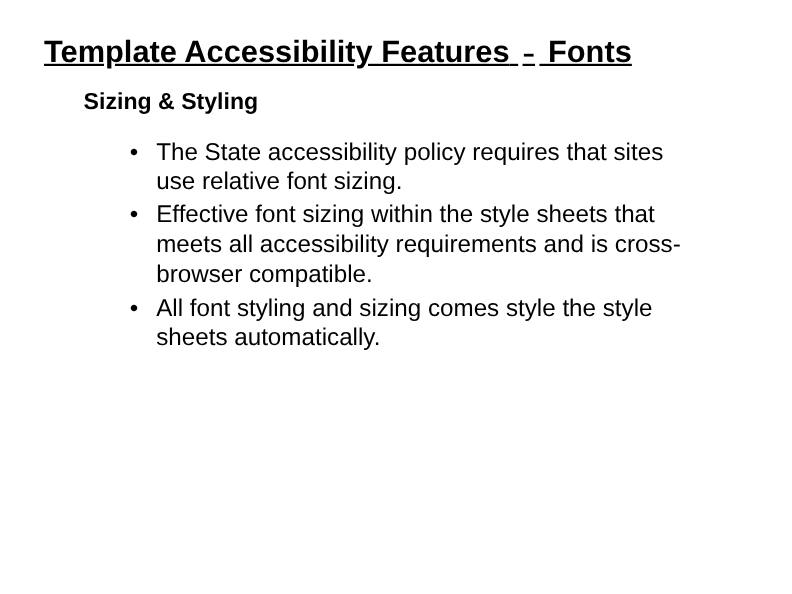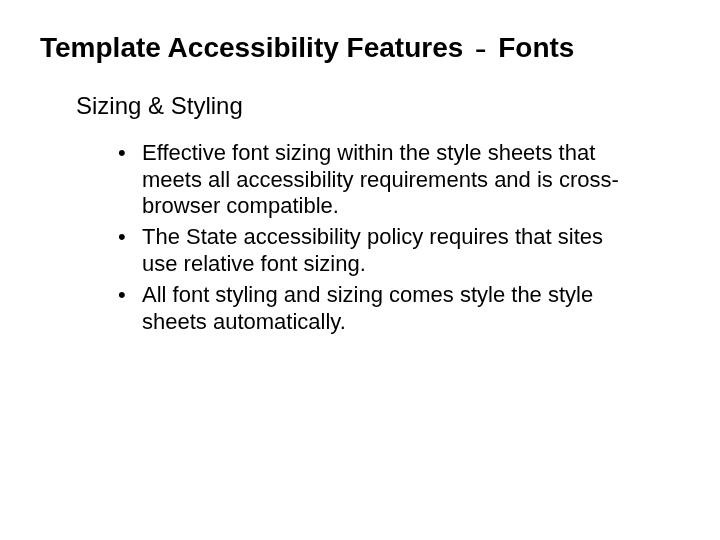--- a/index.html
+++ b/index.html
@@ -13,33 +13,34 @@
   }
   .slide {
     box-sizing: border-box;
     width: 720px;
     height: 540px;
     padding: 28px 40px 40px 40px;
   }
   .title {
     font-size: 28px;
     font-weight: bold;
-    margin: 0 0 23px 0;
+    margin: 0 0 12px 0;
     line-height: 1.2;
+    text-decoration: underline;
   }
   .title .sep {
     font-family: "Times New Roman", Times, serif;
     font-weight: normal;
     font-size: 34px;
     vertical-align: -2px;
     padding: 0 4px;
   }
   .subtitle {
-    font-size: 24px;
-    font-weight: normal;
+    font-size: 21px;
+    font-weight: bold;
     margin: 0 0 20px 36px;
   }
   ul.bullets {
     margin: 0 60px 0 60px;
     padding: 0 0 0 24px;
     list-style: none;
   }
   ul.bullets li {
     position: relative;
     font-size: 22px;
@@ -59,17 +60,17 @@
 <body>
 
 <div class="slide">
   <h1 class="title">
     <span>Template Accessibility Features</span>
     <span class="sep">-</span>
     <span>Fonts</span>
   </h1>
   <div class="subtitle">Sizing &amp; Styling</div>
   <ul class="bullets">
+    <li>The State accessibility policy requires that sites use relative font sizing.</li>
     <li>Effective font sizing within the style sheets that meets all accessibility requirements and is cross-browser compatible.</li>
-    <li>The State accessibility policy requires that sites use relative font sizing.</li>
     <li>All font styling and sizing comes style the style sheets automatically.</li>
   </ul>
 </div>
 
 </body></html>

